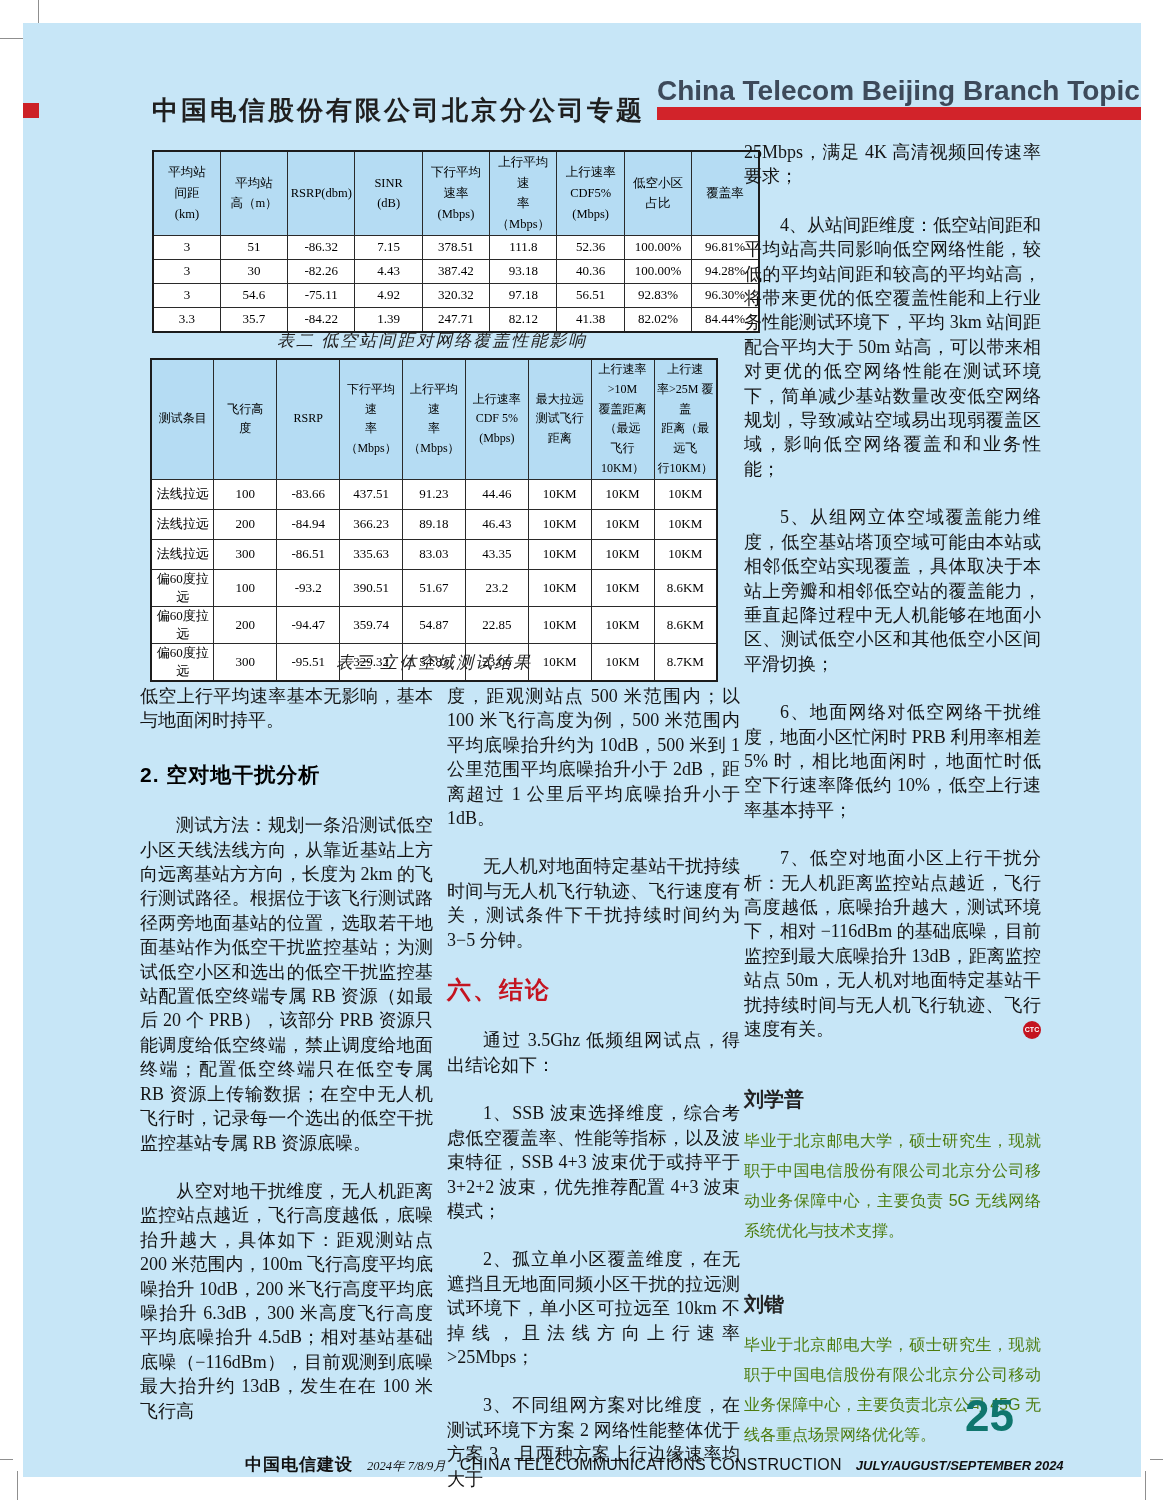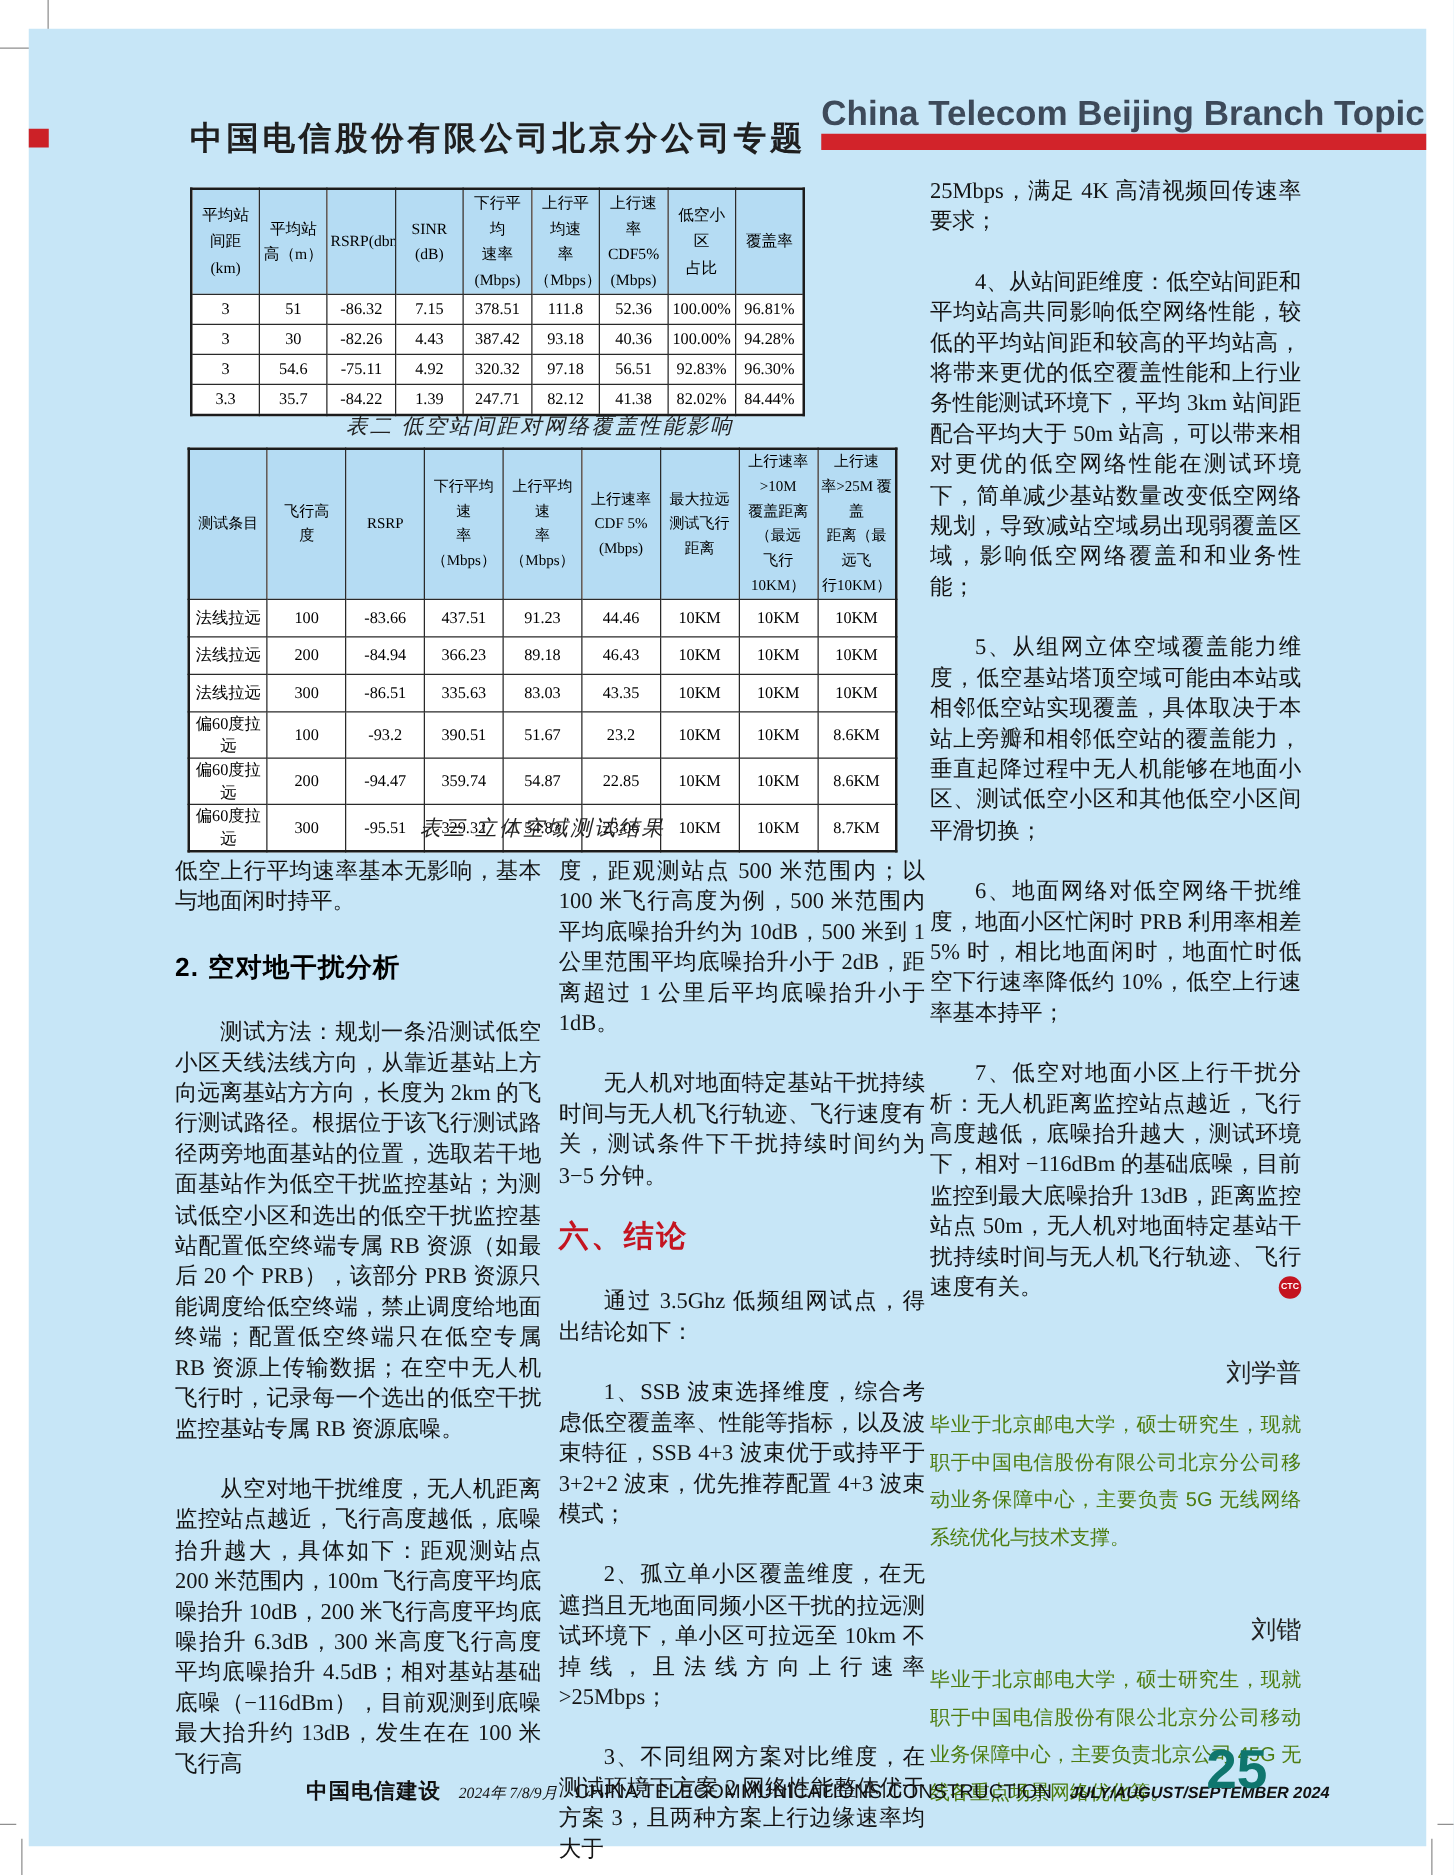--- a/index.html
+++ b/index.html
@@ -15,21 +15,21 @@
     letter-spacing:0px;font-family:"Liberation Sans",sans-serif;}
   .red-bar{position:absolute;left:634px;top:84px;width:484px;height:13px;background:#d2232a;}
   
   table{border-collapse:collapse;table-layout:fixed;background:#ffffff;
     font-family:"Liberation Serif",serif;position:absolute;}
   th,td{border:1px solid #2a2a2a;text-align:center;vertical-align:middle;padding:0 2px;
     overflow:hidden;}
   th{background:#b5dcf3;font-weight:normal;font-size:12.5px;line-height:1.65;white-space:pre-line;}
   td{background:#ffffff;font-size:13px;}
   table{border:2px solid #1c1c1c;}
-  .t2{left:129px;top:127px;width:492px;}
+  .t2{left:129px;top:127px;width:608px;}
   .t2 th{height:70px;}
   .t2 td{height:23px;}
   .t3{left:127px;top:335px;width:568px;}
   .t3 th{height:102px;font-size:12px;}
   .t3 td{height:29px;}
   .caption{position:absolute;text-align:center;font-family:"Liberation Serif",serif;
     font-style:italic;font-size:17px;letter-spacing:2px;color:#222;}
   .cap2{left:129px;top:306px;width:560px;}
   .cap3{left:127px;top:628px;width:568px;}
   
@@ -41,28 +41,28 @@
   .col p{margin:0 0 24px 0;}
   .col p.ind{text-indent:2em;}
   h3.orange{margin:30px 0 26px 0;font-family:"Liberation Sans",sans-serif;
     font-size:21px;font-weight:bold;color:#000000;letter-spacing:1px;}
   h2.redhead{margin:26px 0 26px 0;font-family:"Liberation Sans",sans-serif;
     font-size:24px;font-weight:bold;color:#c41420;letter-spacing:2px;}
   .ctc{float:right;width:18px;height:18px;margin-top:4px;border-radius:50%;
     background:#c41420;color:#ffffff;font-family:"Liberation Sans",sans-serif;
     font-size:7px;font-weight:bold;display:inline-flex;align-items:center;
     justify-content:center;letter-spacing:0;text-indent:0;}
-  .author-name{margin:46px 0 14px 0;text-align:right;font-family:"Liberation Sans",sans-serif;
-    font-size:20px;font-weight:normal;color:#222;}
+  .author-name{margin:46px 0 14px 0;text-align:left;font-family:"Liberation Sans",sans-serif;
+    font-size:20px;font-weight:bold;color:#222;}
   .bio{font-family:"Liberation Sans",sans-serif;font-size:16px;line-height:30px;
     color:#4d7c0f;text-align:justify;margin:0 0 18px 0;}
   
   .footer{position:absolute;left:222px;top:1398px;display:flex;align-items:baseline;
     gap:14px;white-space:nowrap;color:#111;}
-  .f-cn{font-weight:bold;font-size:17px;letter-spacing:1px;}
+  .f-cn{font-weight:bold;font-size:17px;letter-spacing:1px;margin-top:32px;}
   .f-issue-cn{font-family:"Liberation Serif",serif;font-style:italic;font-size:12.5px;}
   .f-en{font-size:16px;letter-spacing:0.2px;}
   .f-issue-en{font-style:italic;font-weight:bold;font-size:13px;}
   .pageno{position:absolute;left:942px;top:1368px;font-size:44px;font-weight:bold;
     color:#0f766e;font-family:"Liberation Sans",sans-serif;}
 </style>
 </head>
 <body>
 
 <div class="canvas">

